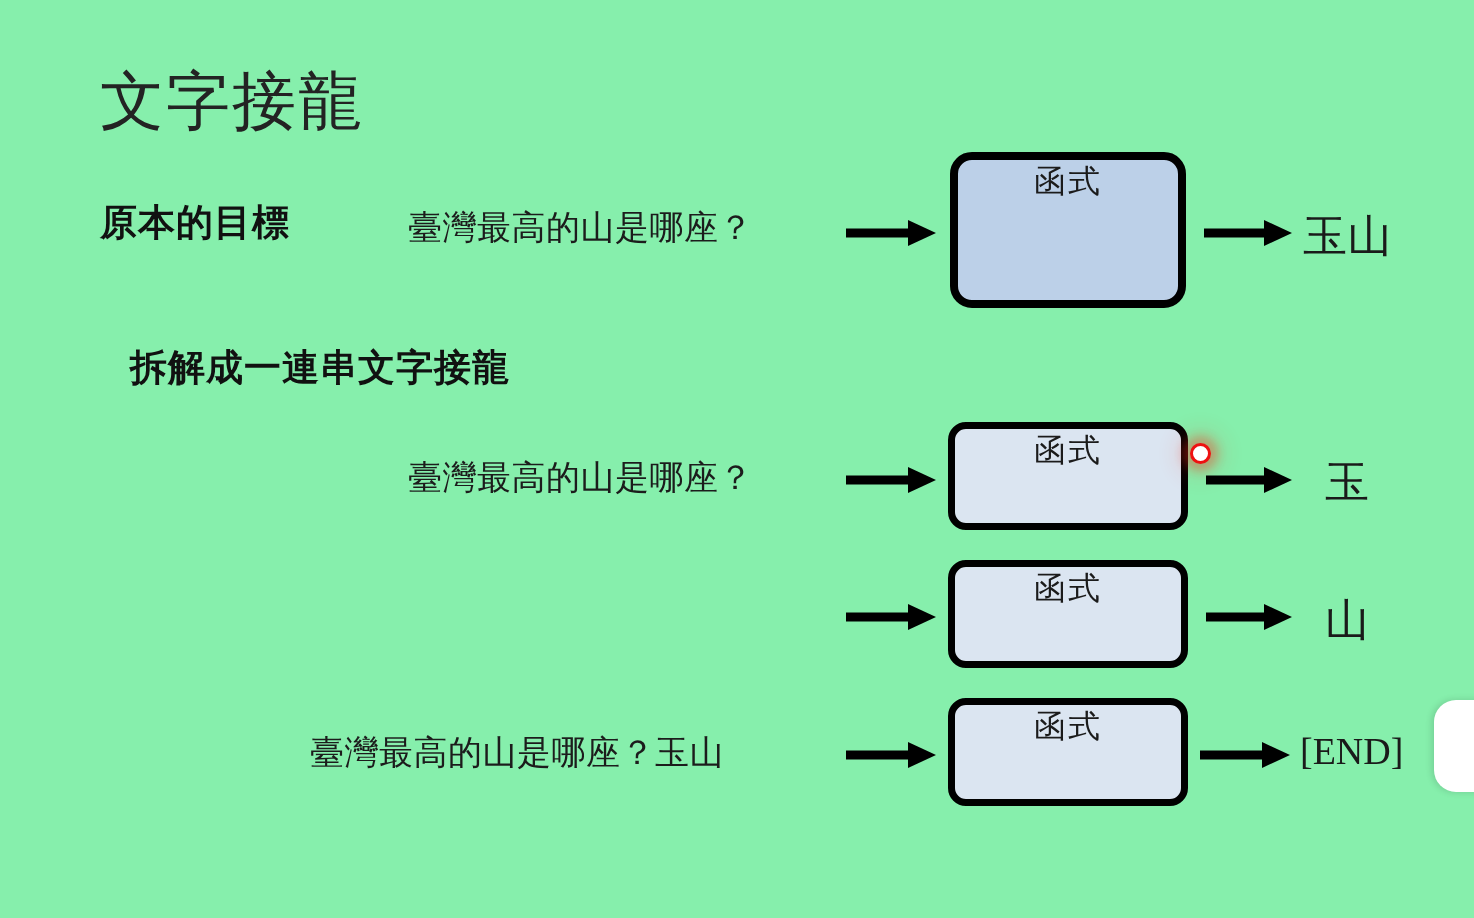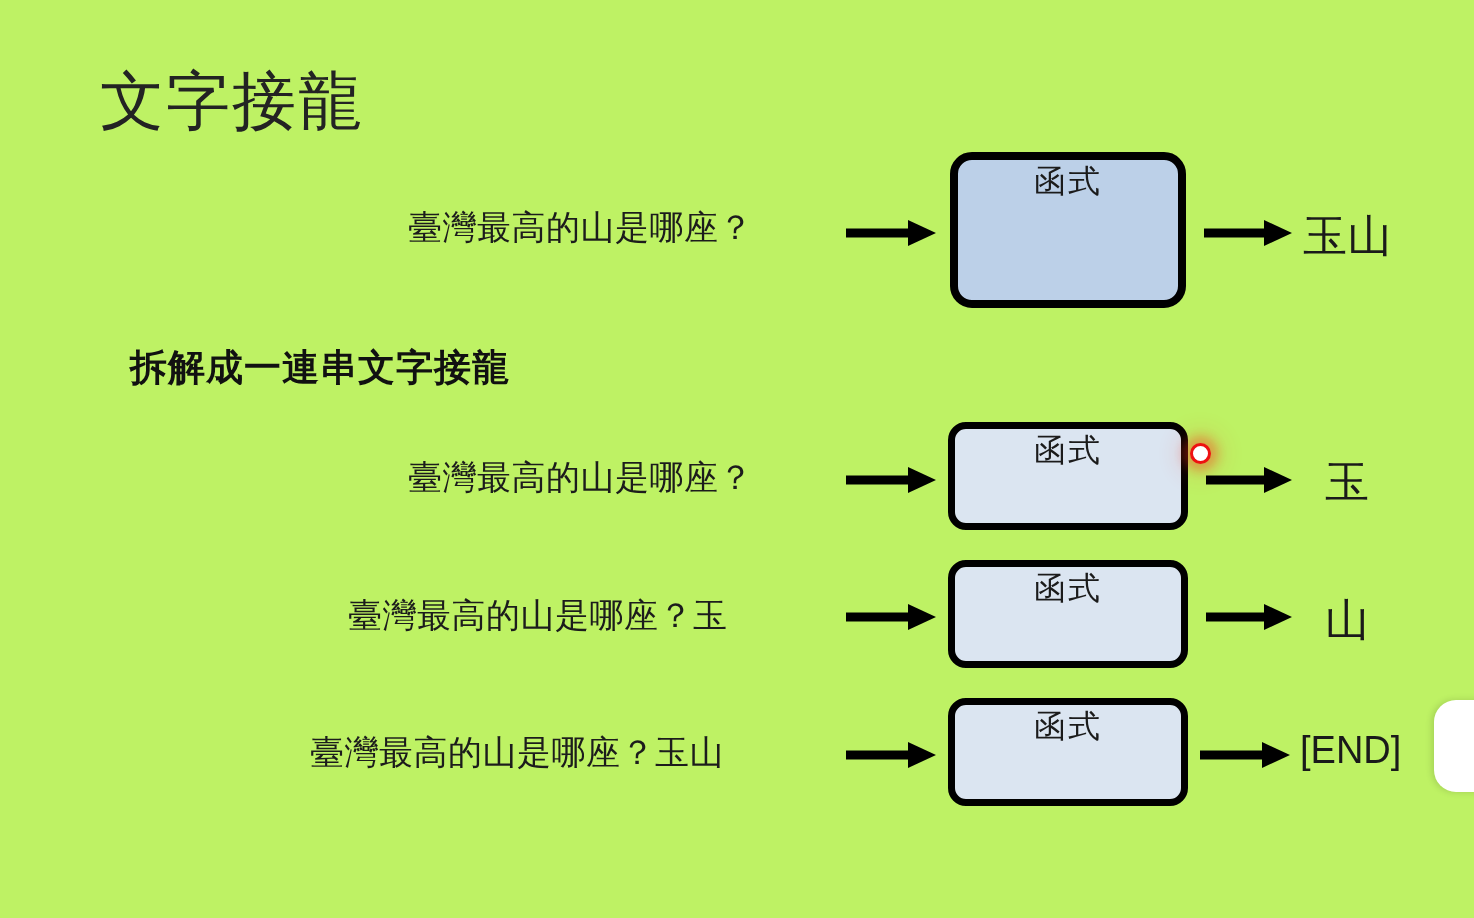--- a/index.html
+++ b/index.html
@@ -13,21 +13,22 @@
     position: relative;
     overflow: hidden;
     font-family: "Liberation Sans", "DejaVu Sans", sans-serif;
     color: #1a1a1a;
     -webkit-font-smoothing: antialiased;
   }
 
   .slide {
     position: absolute;
     inset: 0;
-    background: #bef264;
+    background: #86efac;
+    font-family: Liberation Serif, serif;
   }
 
   
   .title {
     position: absolute;
     left: 100px;
     top: 68px;
     font-size: 64px;
     line-height: 1.05;
     font-weight: 400;
@@ -130,20 +131,21 @@
     box-shadow: -2px 0 7px rgba(0, 0, 0, 0.14);
   }
 </style>
 </head>
 <body>
 
 <div class="slide">
 
   <div class="title">文字接龍</div>
 
+  <div class="heading heading-goal">原本的目標</div>
 
   <div class="row-prompt" style="position:absolute; left:408px; top:205px;">臺灣最高的山是哪座？</div>
 
   <div class="arrow" style="left:846px; top:218px;">
     <svg width="90" height="30" viewBox="0 0 90 30" aria-hidden="true">
       <line x1="0" y1="15" x2="68" y2="15" stroke="#000" stroke-width="9"></line>
       <polygon points="62,2 90,15 62,28" fill="#000"></polygon>
     </svg>
   </div>
 
@@ -179,21 +181,20 @@
 
   <div class="arrow" style="left:1206px; top:465px;">
     <svg width="86" height="30" viewBox="0 0 86 30" aria-hidden="true">
       <line x1="0" y1="15" x2="64" y2="15" stroke="#000" stroke-width="9"></line>
       <polygon points="58,2 86,15 58,28" fill="#000"></polygon>
     </svg>
   </div>
 
   <div class="output" style="left:1325px; top:453px;">玉</div>
 
-  <div class="row-prompt" style="position:absolute; left:348px; top:593px;">臺灣最高的山是哪座？玉</div>
 
   <div class="arrow" style="left:846px; top:602px;">
     <svg width="90" height="30" viewBox="0 0 90 30" aria-hidden="true">
       <line x1="0" y1="15" x2="68" y2="15" stroke="#000" stroke-width="9"></line>
       <polygon points="62,2 90,15 62,28" fill="#000"></polygon>
     </svg>
   </div>
 
   <div class="fnbox secondary" style="left:948px; top:560px; width:240px; height:108px;">
     <span>函式</span>

